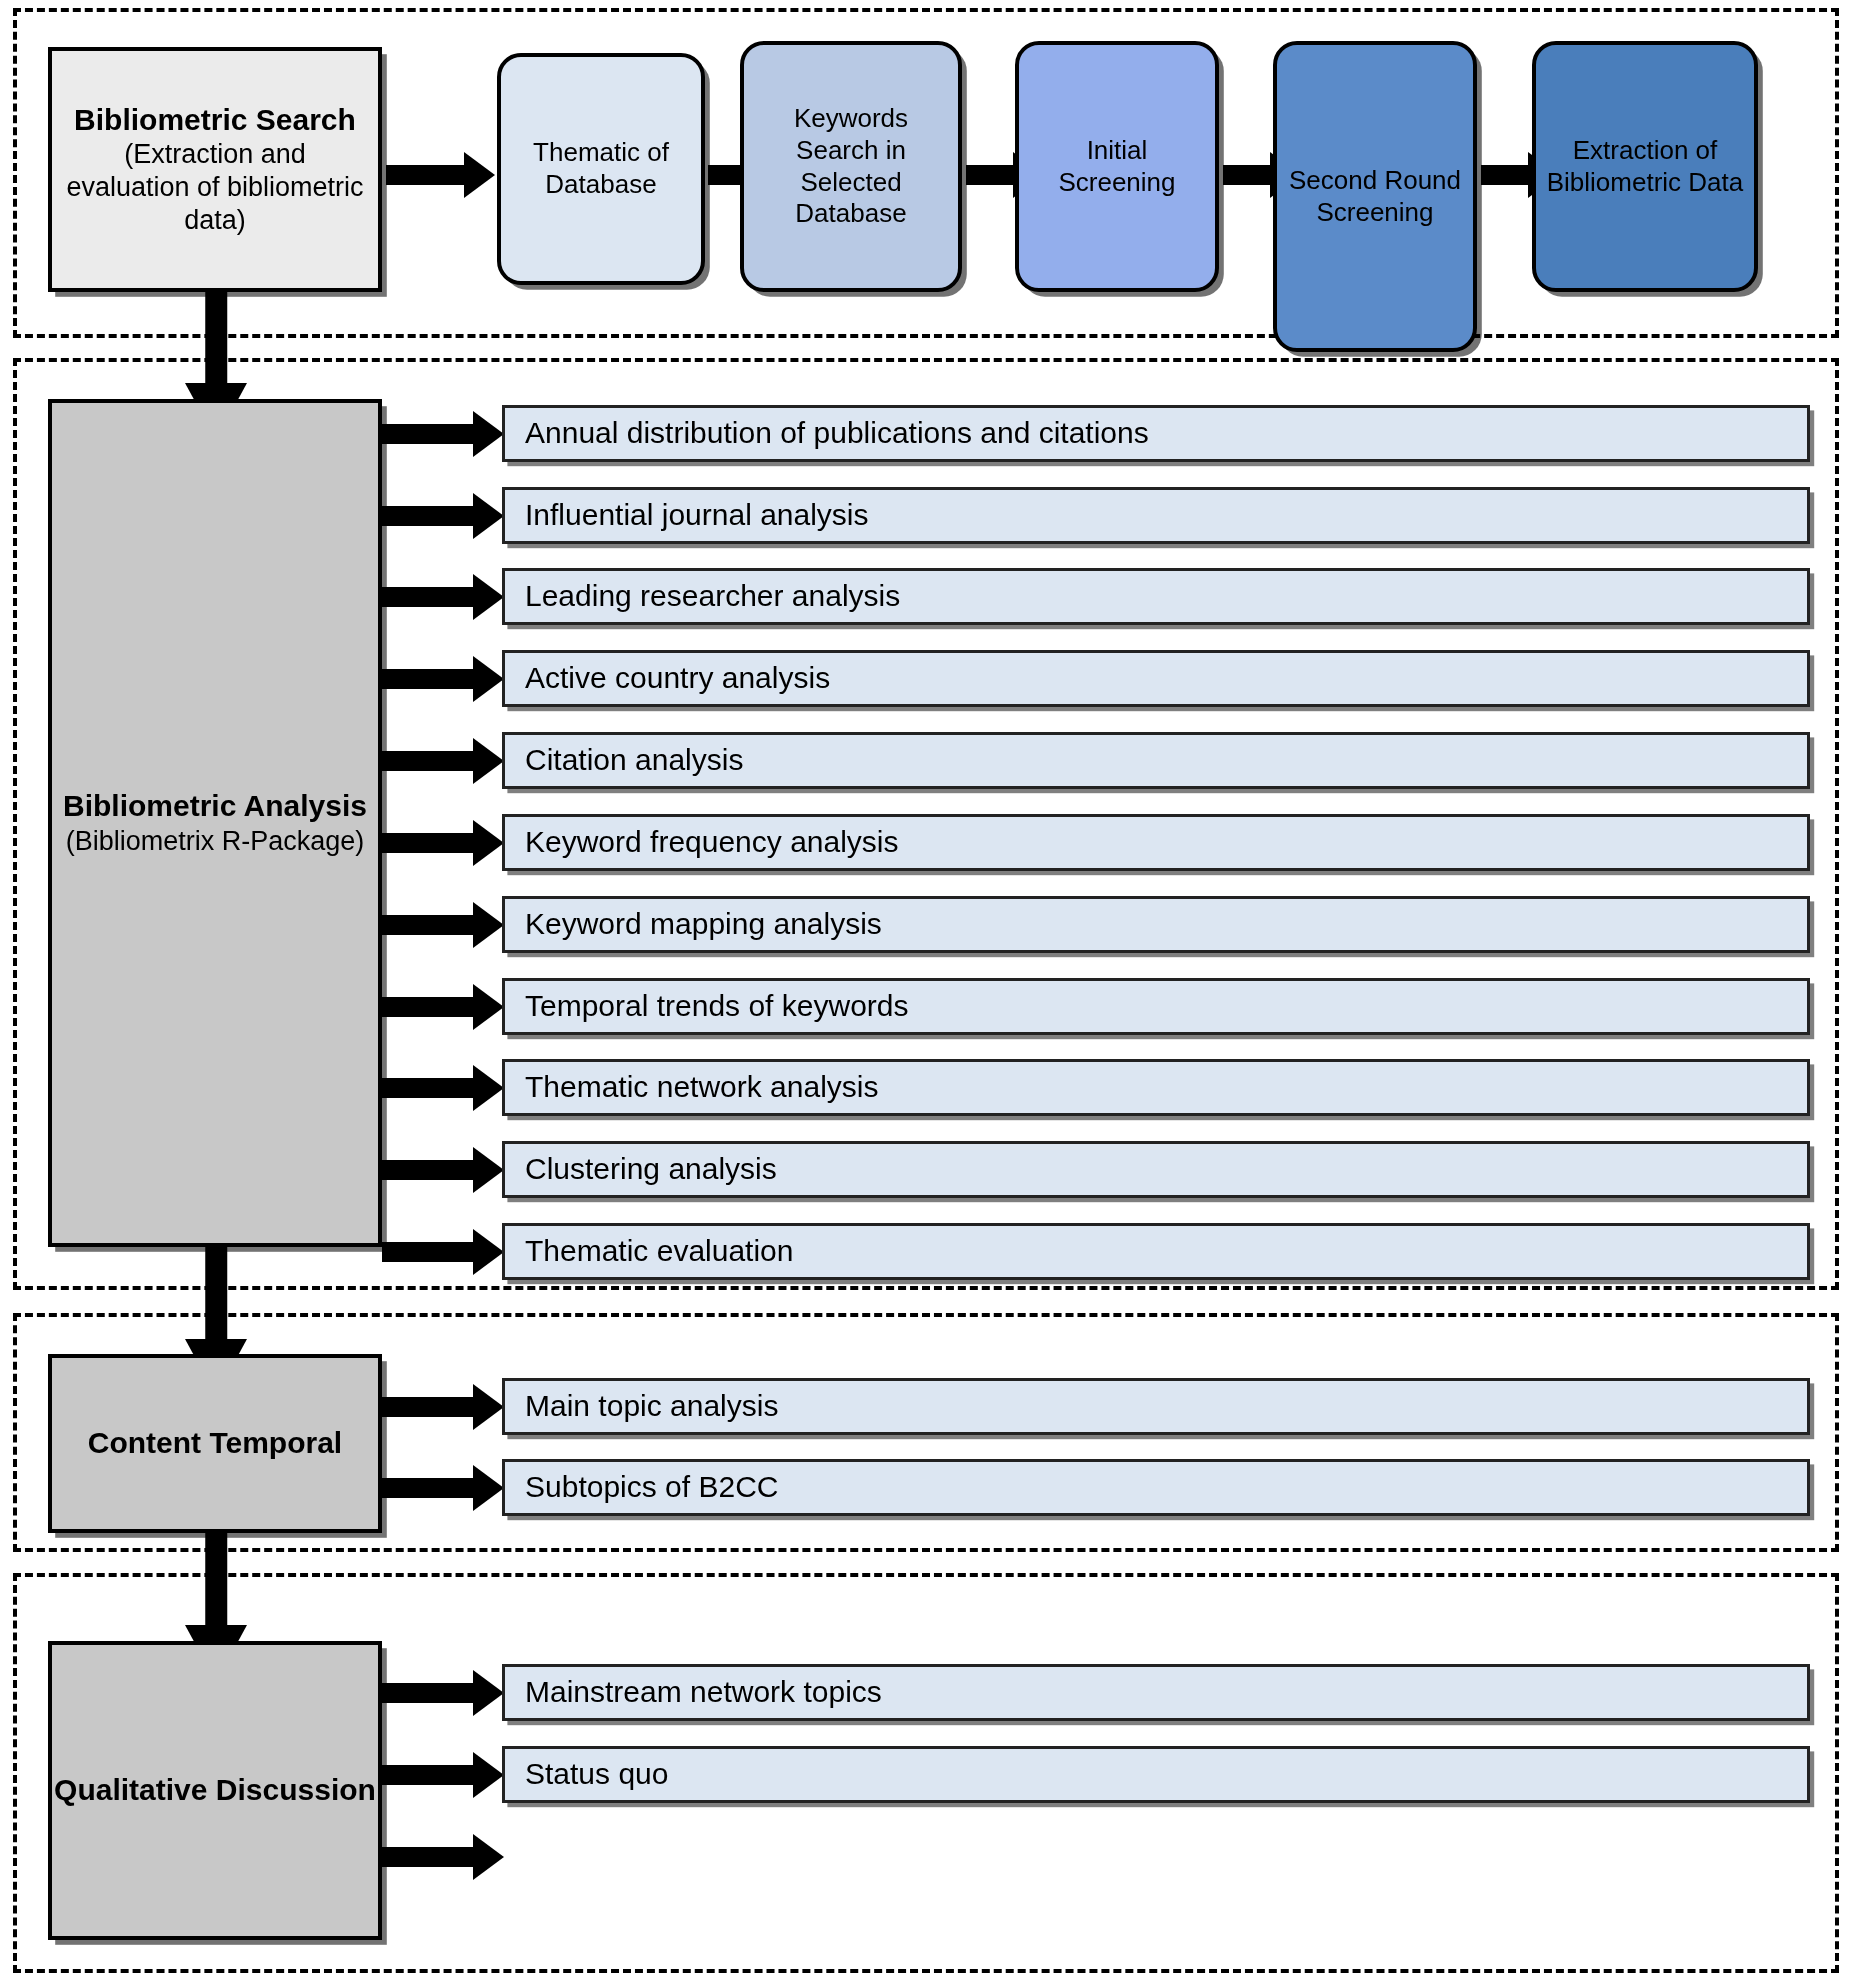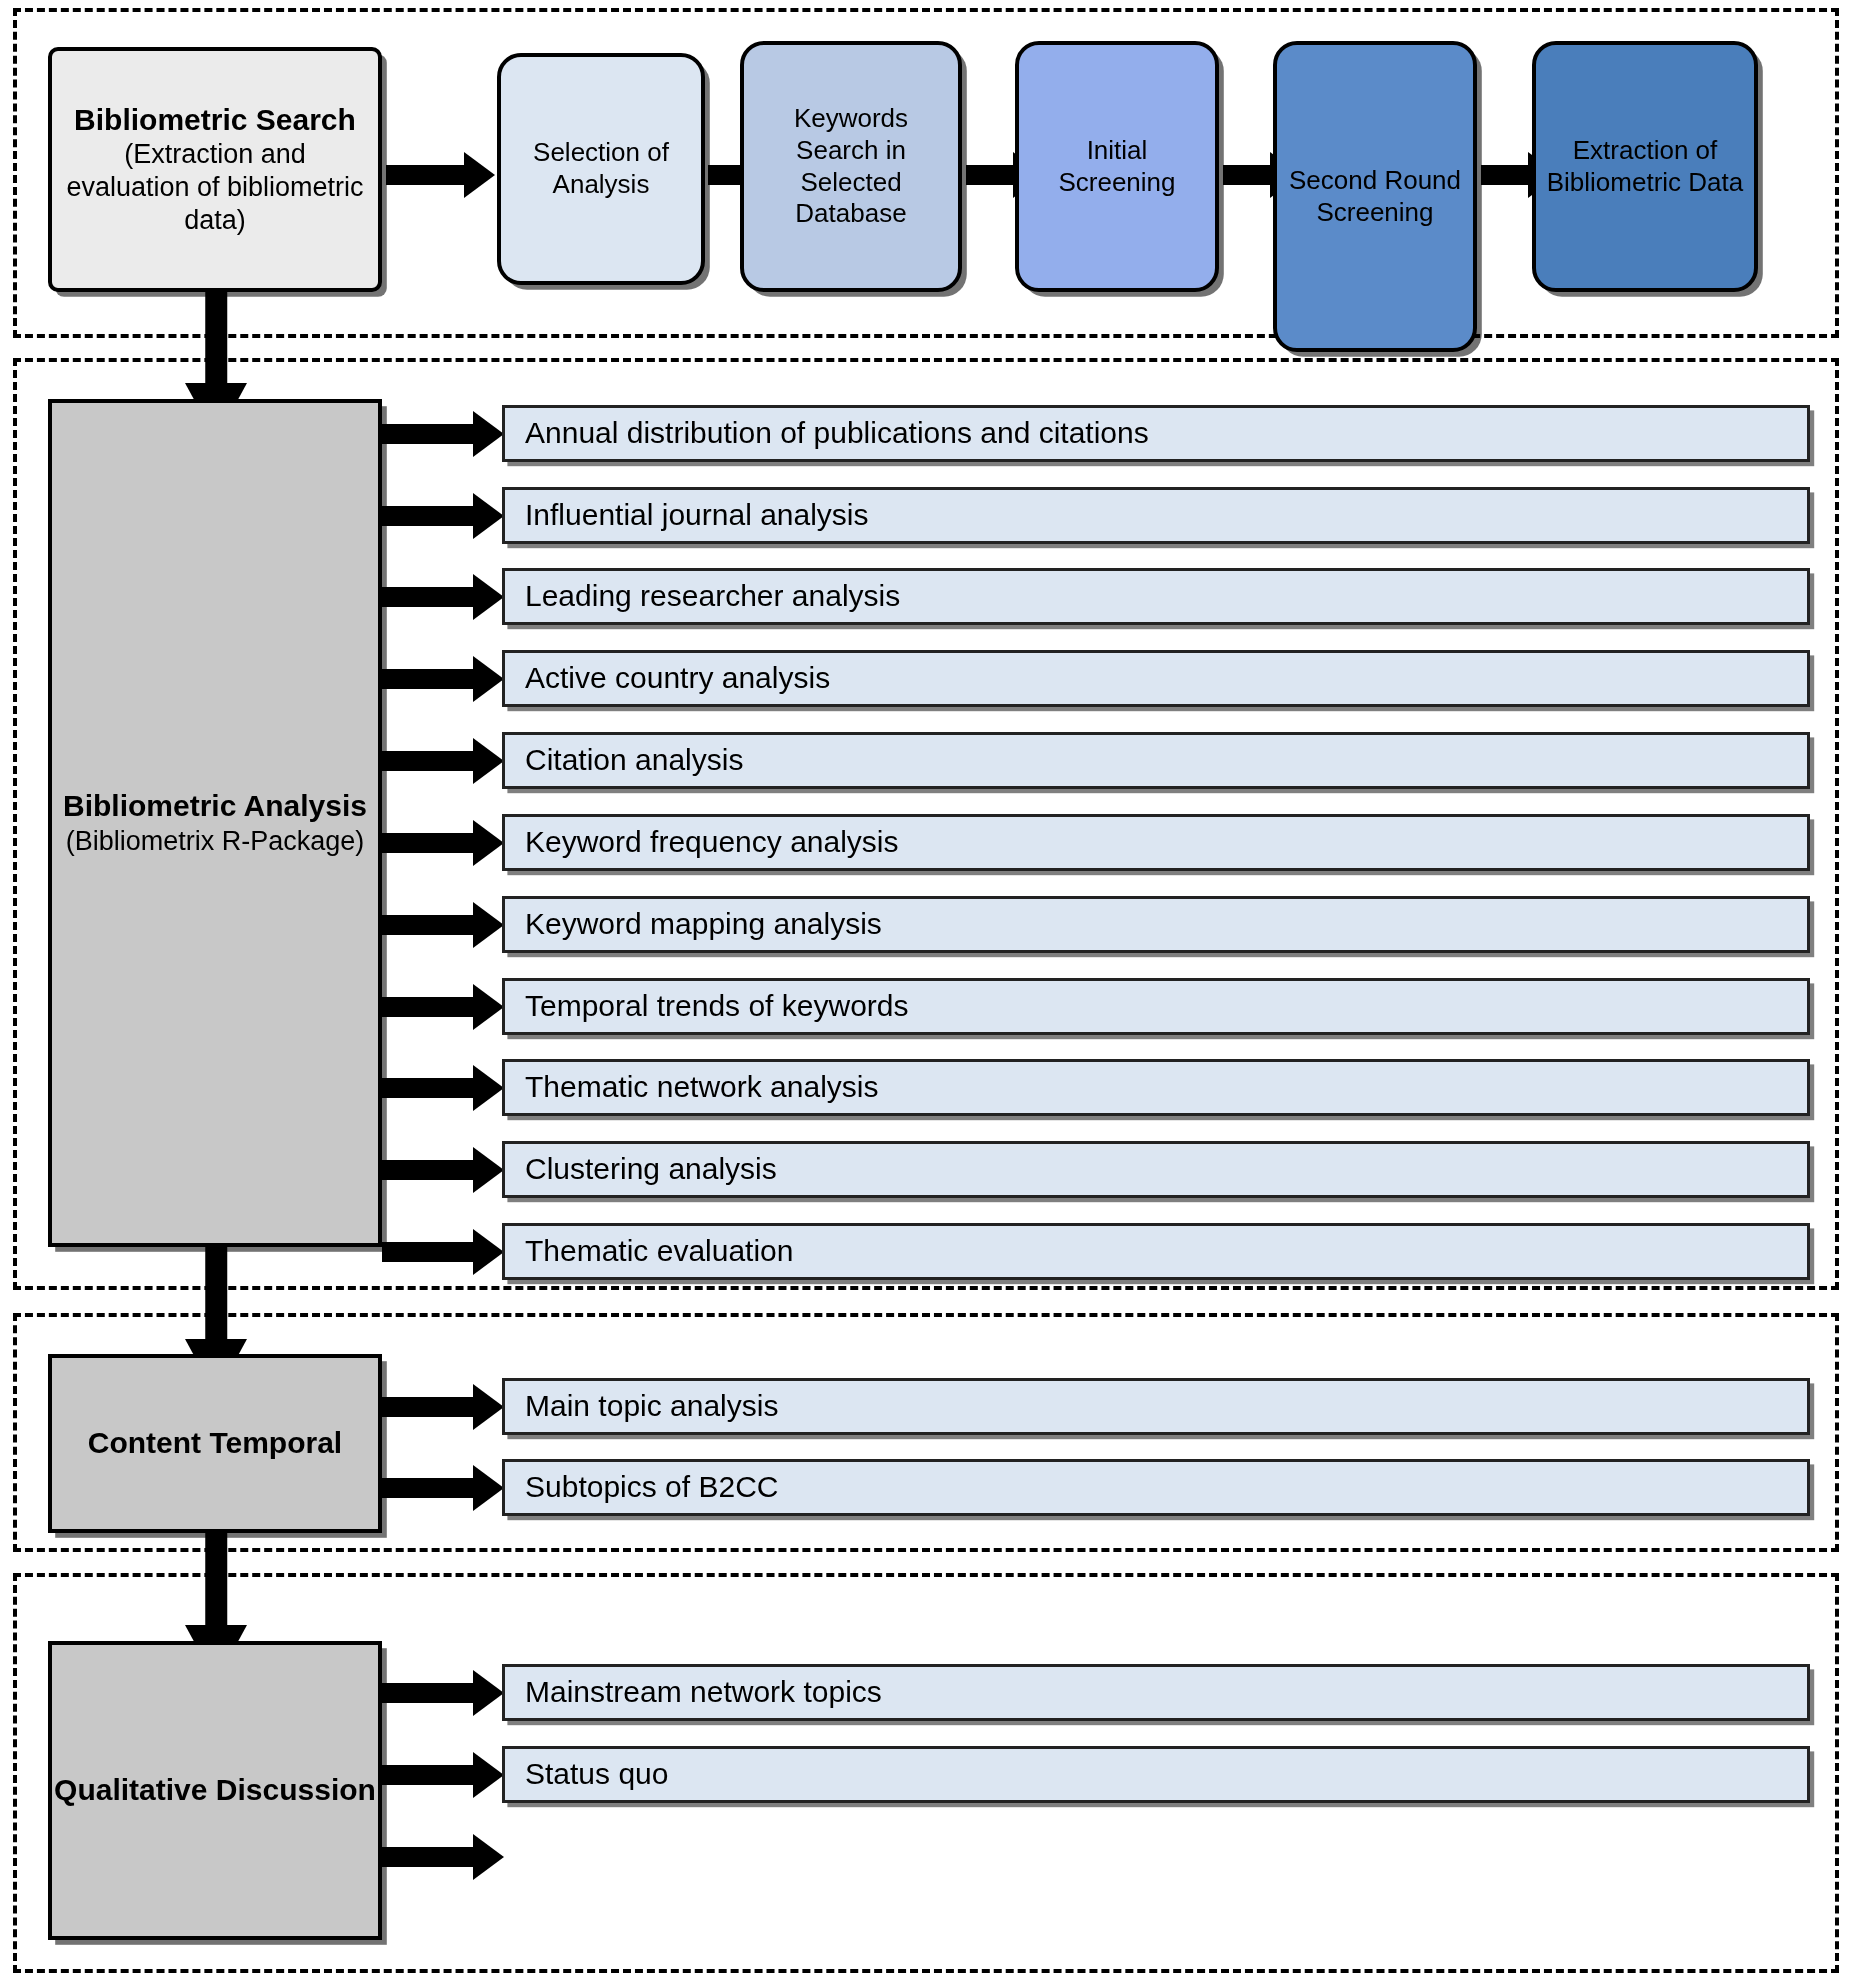--- a/index.html
+++ b/index.html
@@ -93,34 +93,34 @@
     border-top:57px solid #000;
   }
 </style>
 </head>
 <body>
 
 <div id="canvas">
 
   <div class="panel" style="left:13px;top:8.4px;width:1826px;height:330px;"></div>
 
-  <div class="node start-box" style="left:48px;top:47px;width:334px;height:245px;background:#ebebeb;border-radius:10px;">
+  <div class="node start-box" style="left:48px;top:47px;width:334px;height:245px;background:#ebebeb;">
     <span class="lbl">
       <span class="t1">Bibliometric Search</span>
       <span class="t2">(Extraction and evaluation of bibliometric data)</span>
     </span>
   </div>
 
   <div class="arrow-h" style="left:386px;top:152px;width:109px;height:45px;">
     <div class="shaft" style="width:81px;"></div>
       <div class="head"></div>
   </div>
 
   <div class="node stage-box" style="left:497px;top:53px;width:208px;height:232px;background:#dce6f2;">
-    <span class="lbl">Selection of Analysis</span>
+    <span class="lbl">Thematic of Database</span>
   </div>
 
   <div class="arrow-h" style="left:708px;top:152px;width:78px;height:45px;">
     <div class="shaft" style="width:50px;"></div>
       <div class="head"></div>
   </div>
 
   <div class="node stage-box" style="left:740px;top:41px;width:222px;height:251px;background:#b8c9e4;">
     <span class="lbl">Keywords Search in Selected Database</span>
   </div>

